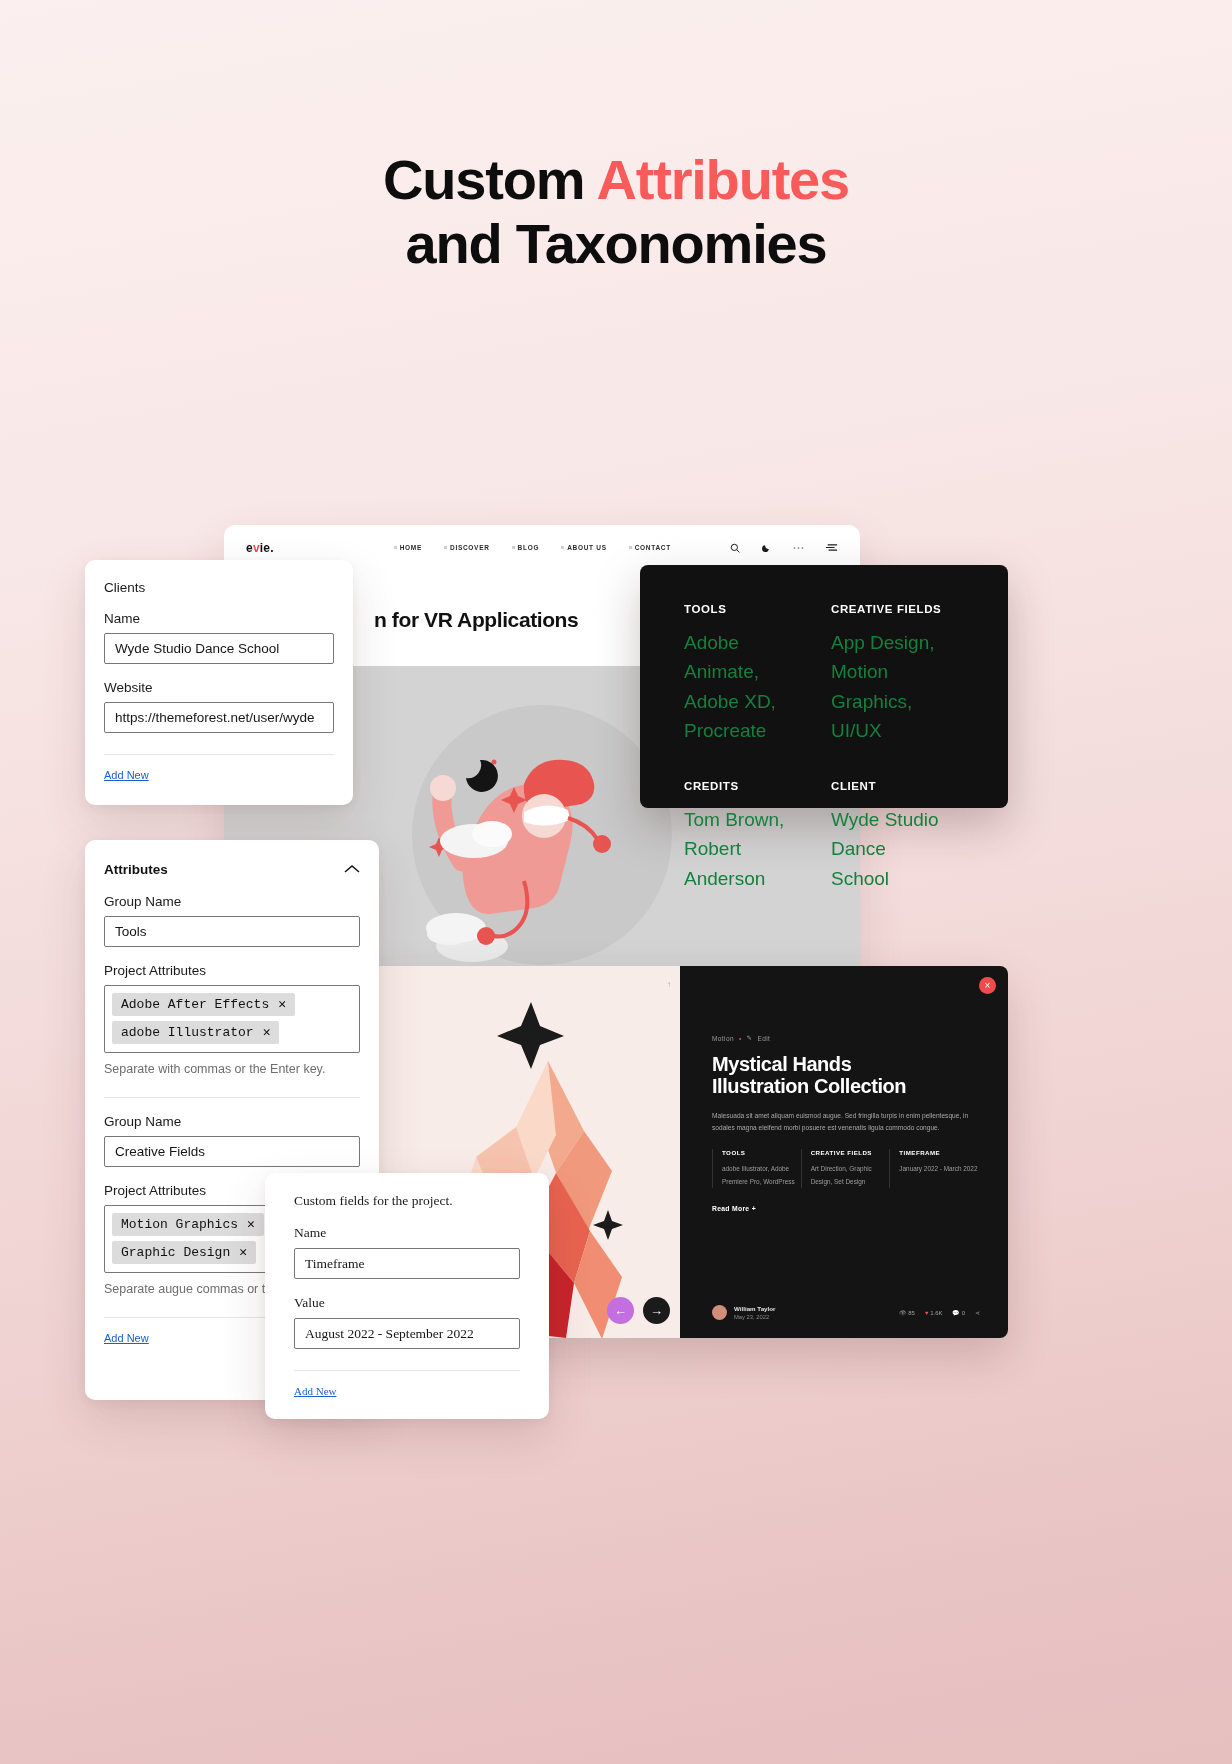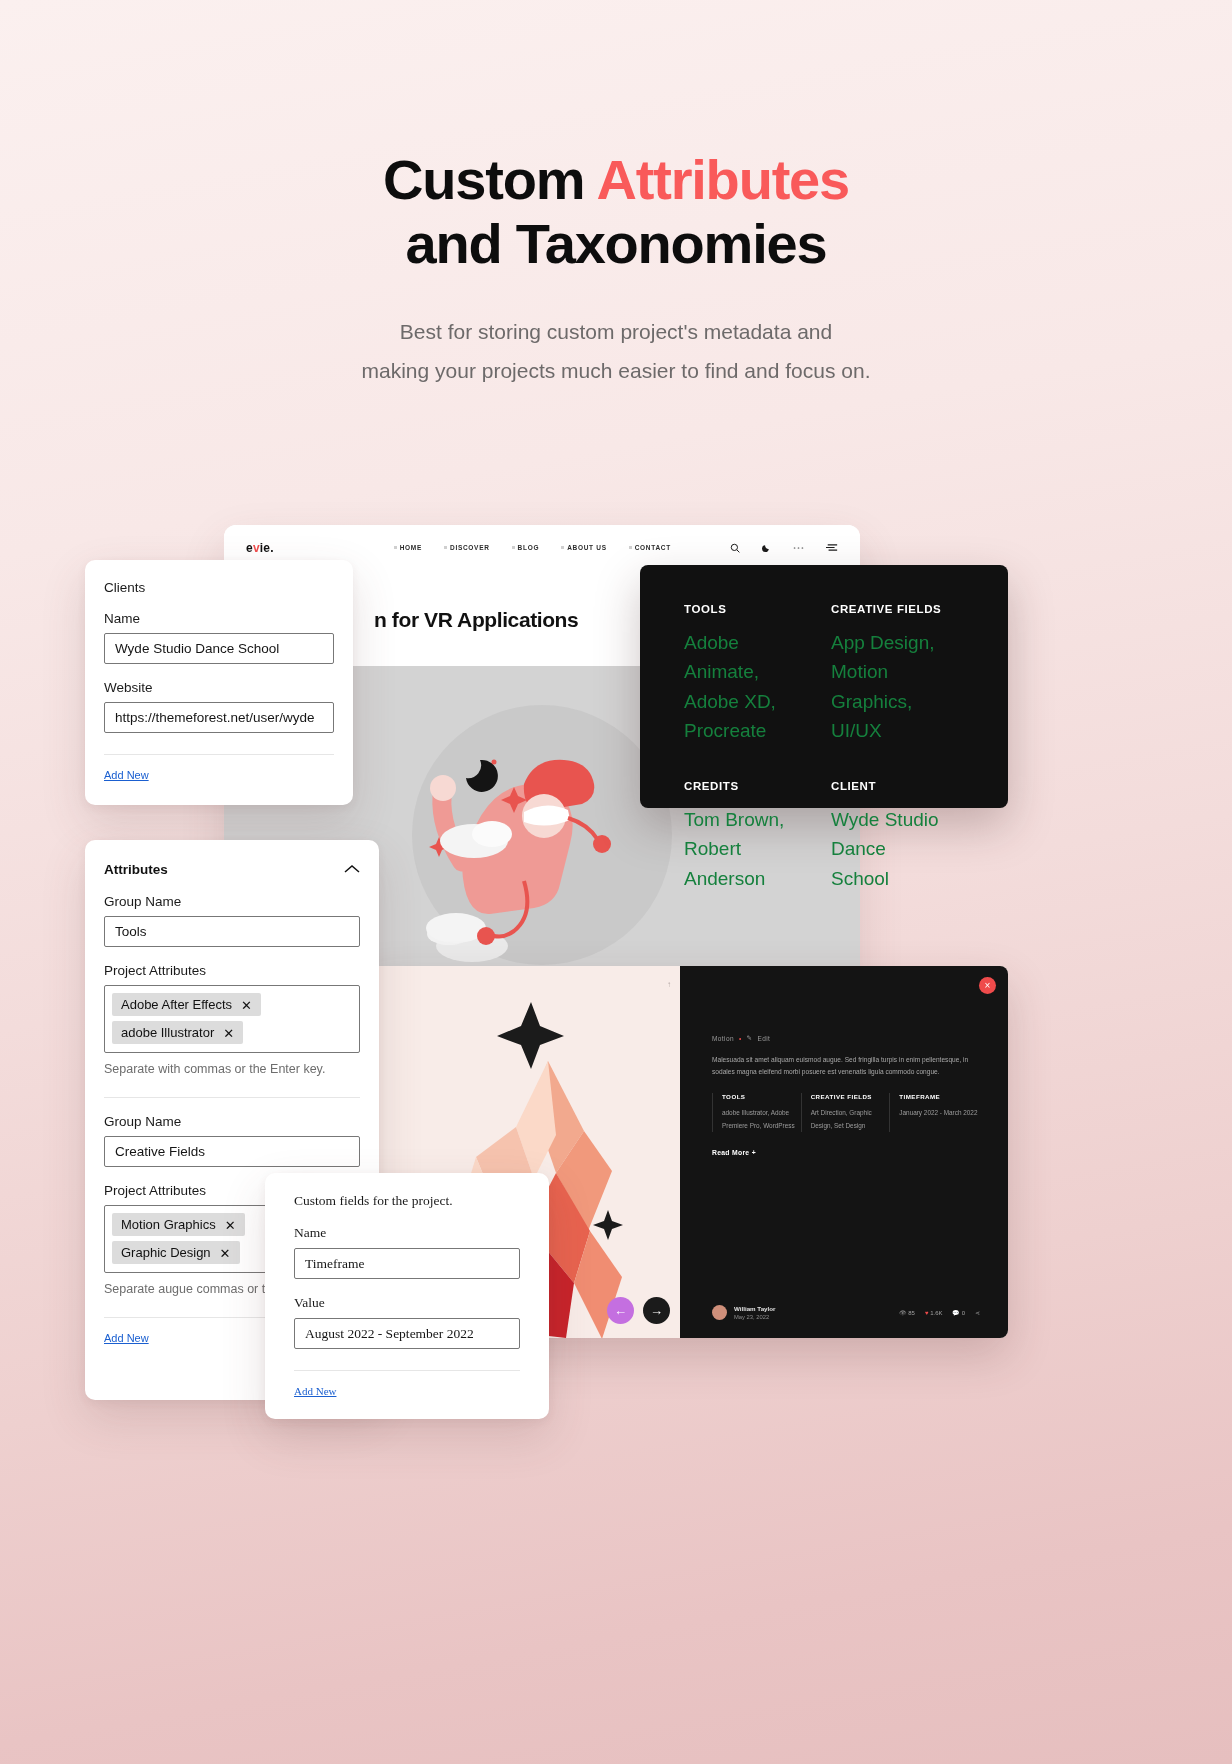--- a/index.html
+++ b/index.html
@@ -133,22 +133,23 @@
     margin-top: 7px;
     border: 1px solid #777; border-radius: 2px;
     padding: 7px 7px 8px;
     display: flex; flex-direction: column; align-items: flex-start; gap: 5px;
     background: #fff;
   }
   .chip {
     background: #dcdcdc; border-radius: 2px;
     padding: 4px 9px;
     font-size: 13px; color: #111;
-    display: flex; align-items: flex-end; gap: 9px;
+    display: flex; align-items: center; gap: 9px;
     white-space: nowrap;
+    font-family: Liberation Mono, monospace;
   }
   .chip .x { font-size: 13px; color: #111; line-height: 1; }
   .hint { margin-top: 9px; font-size: 12.5px; color: #6d6d6d; }
 
   
   .customfields { left: 265px; top: 1173px; width: 284px; height: 246px; padding: 20px 29px 0; font-family: Liberation Serif, serif; }
 
   
   .portfolio {
     position: absolute; left: 363px; top: 966px;
@@ -192,24 +193,20 @@
   .pf-pagedot { position: absolute; left: 304px; top: 14px; font-size: 8px; color: #b5aaa6; }
 </style>
 </head>
 <body>
 
 <div class="hero">
   <h1>
     <span>Custom </span><span class="accent">Attributes</span><br>
     <span>and Taxonomies</span>
   </h1>
-  <p>
-    <span>Best for storing custom project's metadata and</span><br>
-    <span>making your projects much easier to find and focus on.</span>
-  </p>
 </div>
 
 <div class="browser">
   <div class="browser-bar">
     <div class="brand"><span>e</span><span class="v">v</span><span>ie.</span></div>
     <div class="nav">
       <span>HOME</span>
       <span>DISCOVER</span>
       <span>BLOG</span>
       <span>ABOUT US</span>
@@ -317,20 +314,24 @@
     </div>
   </div>
   <div class="pf-right">
     <div class="pf-close">×</div>
     <div class="pf-crumb">
       <span>Motion</span>
       <span class="dot">•</span>
       <span>✎</span>
       <span>Edit</span>
     </div>
+    <div class="pf-title">
+      <span>Mystical Hands</span><br>
+      <span>Illustration Collection</span>
+    </div>
     <div class="pf-desc">Malesuada sit amet aliquam euismod augue. Sed fringilla turpis in enim pellentesque, in sodales magna eleifend morbi posuere est venenatis ligula commodo congue.</div>
     <div class="pf-meta">
       <div class="pf-col">
         <div class="pf-ch">TOOLS</div>
         <div class="pf-cv">adobe Illustrator, Adobe Premiere Pro, WordPress</div>
       </div>
       <div class="pf-col">
         <div class="pf-ch">CREATIVE FIELDS</div>
         <div class="pf-cv">Art Direction, Graphic Design, Set Design</div>
       </div>

